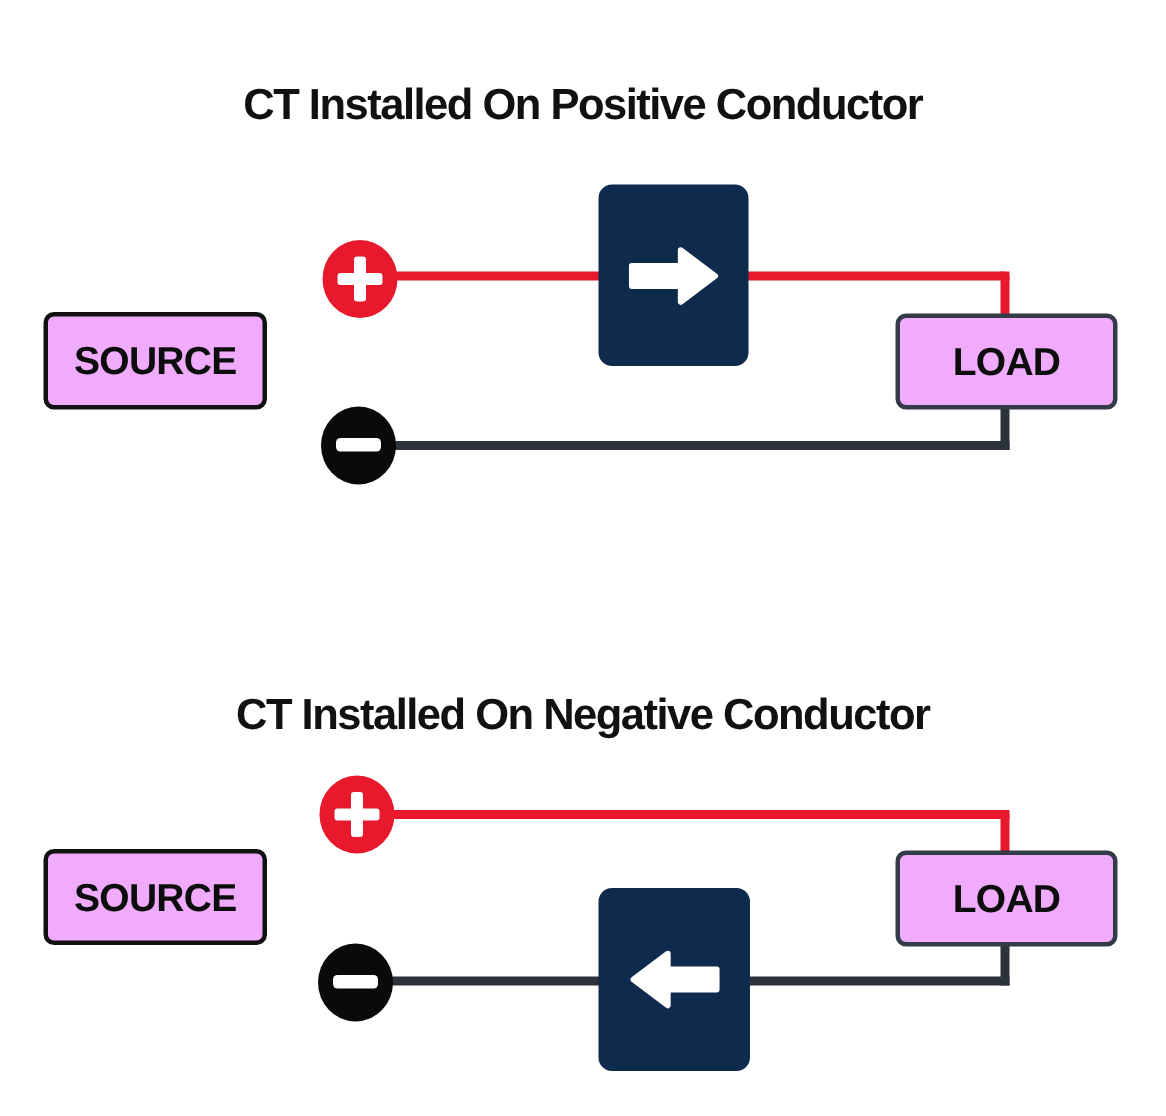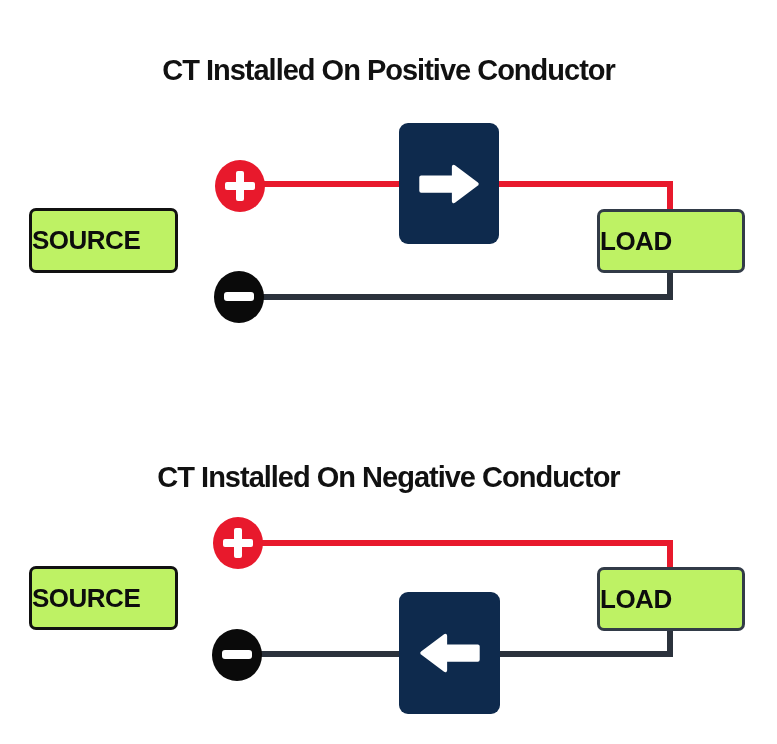--- a/index.html
+++ b/index.html
@@ -16,22 +16,22 @@
   }
   .title {
     position:absolute; left:0; width:777px;
     text-align:center;
     font-weight:bold; font-size:29px; letter-spacing:-1px;
     color:var(--title,#111111);
     white-space:nowrap;
   }
   .box {
     position:absolute; box-sizing:border-box;
-    background:#bef264; border-radius:7px;
-    display:flex; align-items:center; justify-content:flex-start;
+    background:#f0abfc; border-radius:7px;
+    display:flex; align-items:center; justify-content:center;
     font-weight:bold; font-size:26px; letter-spacing:-0.5px;
     color:#0d0d0d;
   }
   .box.source { border:3px solid var(--source_border,#111111); }
   .box.load   { border:3px solid var(--load_border,#323b47); }
   .wire { position:absolute; }
   .wire.pos { background:var(--positive,#e8192c); }
   .wire.neg { background:var(--negative,#2b323c); }
   .wire.corner-tr { border-top-right-radius:4px; }
   .terminal {

